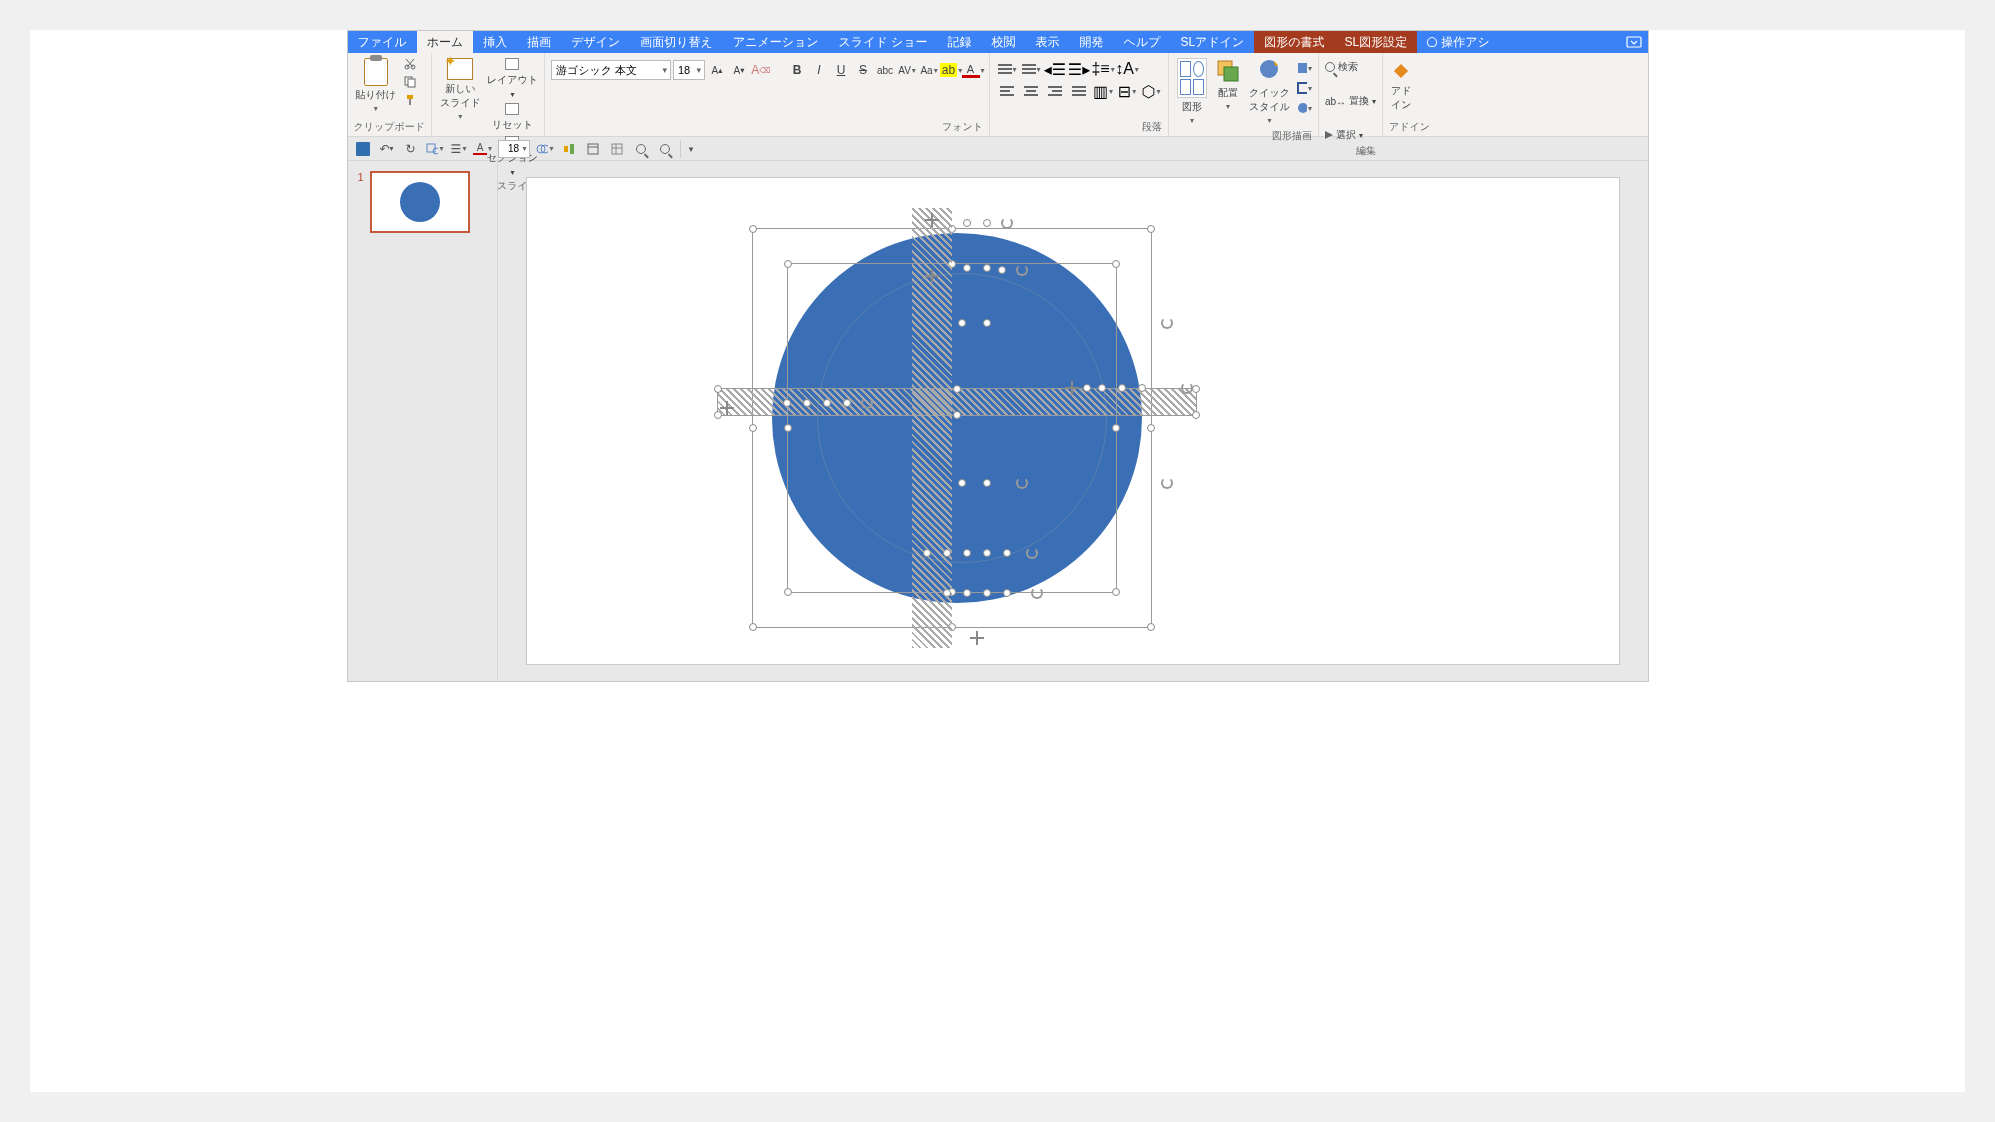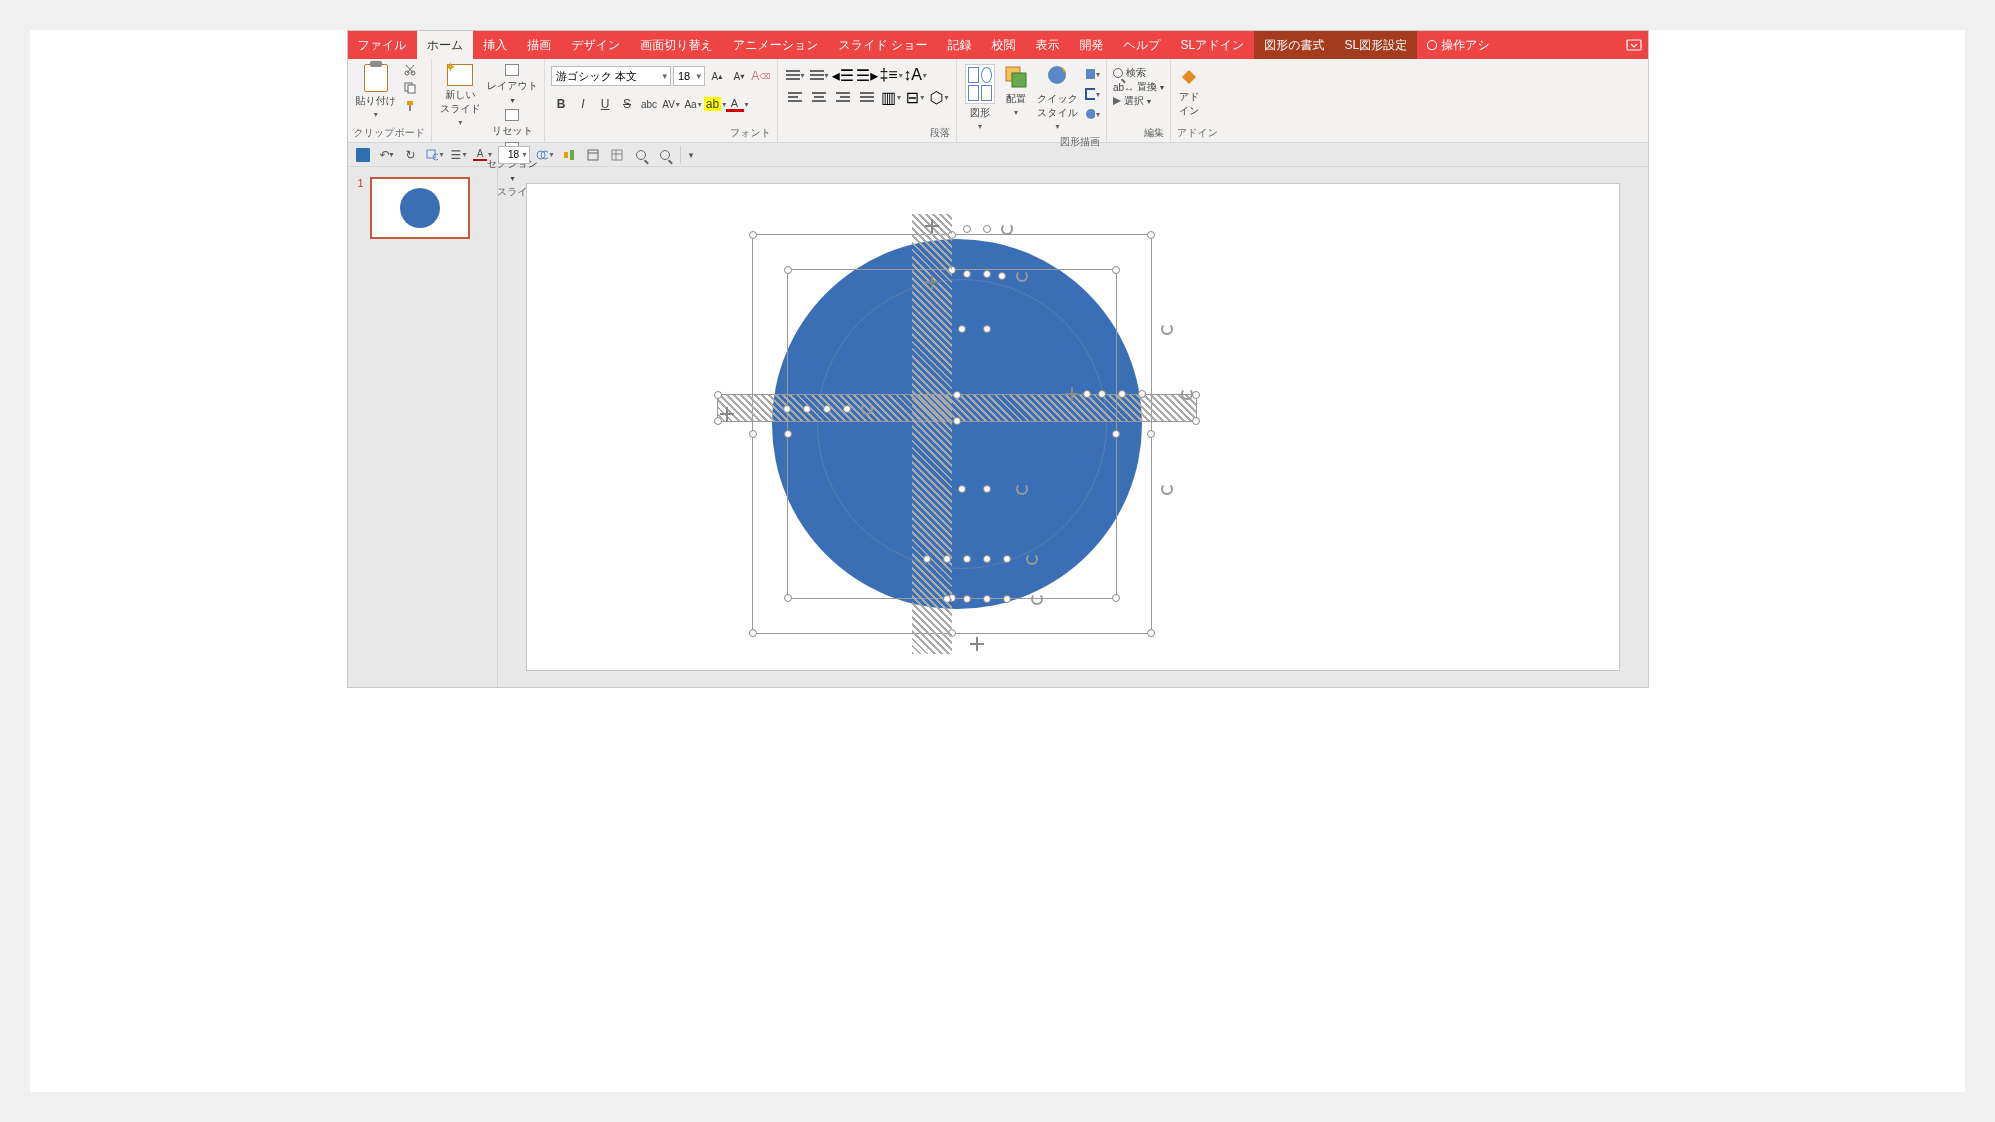--- a/index.html
+++ b/index.html
@@ -3,21 +3,21 @@
 <meta charset="utf-8">
 <style>
 * { box-sizing: border-box; margin: 0; padding: 0; }
 body { font-family: "Meiryo UI", "Yu Gothic UI", sans-serif; background: #f0f0f0; }
 
 .outer-frame { width: 1995px; height: 1122px; background: #f0f0f0; padding: 30px; }
 .white-card { width: 100%; height: 100%; background: #fff; display: flex; flex-direction: column; align-items: center; }
 .title-heading { font-size: 56px; font-weight: 700; color: #222; margin: 50px 0 35px; letter-spacing: 2px; }
 
 .ppt-wrap { width: 1302px; background: #e8e8e8; border: 1px solid #c8c8c8; }
-.ribbon-tabs { display: flex; align-items: stretch; background: #ef4444; height: 28px; font-size: 12px; color: #fff; }
+.ribbon-tabs { display: flex; align-items: stretch; background: #3b82f6; height: 22px; font-size: 12px; color: #fff; }
 .tab { padding: 0 10px; display: flex; align-items: center; cursor: pointer; white-space: nowrap; }
 .tab.active { background: #f3f2f1; color: #333; }
 .tab.ctx { background: #a43a1e; }
 .tab.tell { flex: 0 0 auto; }
 .bulb-icon { display: inline-block; width: 10px; height: 10px; border: 1px solid #fff; border-radius: 50% 50% 40% 40%; margin-right: 4px; }
 .share { margin-left: auto; width: 28px; display: flex; align-items: center; justify-content: center; }
 
 .ribbon-body { background: #f3f2f1; border-bottom: 1px solid #d6d6d6; display: flex; height: 84px; }
 .rgroup { border-right: 1px solid #dcdcdc; display: flex; flex-direction: column; padding: 3px 6px 0; }
 .rgroup-content { flex: 1; display: flex; align-items: flex-start; gap: 4px; }
@@ -183,21 +183,21 @@
                   <span class="mini-icon-box"></span>
                   <span>セクション</span>
                   <span style="font-size:8px">▾</span>
                 </div>
             </div>
           </div>
           <div class="rgroup-label">スライド</div>
         </div>
 
         <div class="rgroup">
-          <div class="rgroup-content" style="flex-direction:column;gap:4px">
+          <div class="rgroup-content" style="flex-direction:row;gap:16px">
             <div class="fmt-row">
               <div class="font-combo font-name">游ゴシック 本文</div>
               <div class="font-combo font-size">18</div>
               <div class="fmt-btn small">A<sup>▴</sup></div>
               <div class="fmt-btn small">A<sup>▾</sup></div>
               <div class="fmt-btn" style="color:#c77">A<span style="font-size:8px">⌫</span></div>
             </div>
             <div class="fmt-row">
               <div class="fmt-btn" style="font-weight:700">B</div>
               <div class="fmt-btn" style="font-style:italic">I</div>
@@ -325,21 +325,21 @@
                   <svg width="14" height="14">
                     <circle cx="7" cy="7" r="5" fill="#5b87c7"></circle>
                   </svg>
                 </div>
             </div>
           </div>
           <div class="rgroup-label">図形描画</div>
         </div>
 
         <div class="rgroup">
-          <div class="rgroup-content" style="flex-direction:column;gap:0;padding-top:4px">
+          <div class="rgroup-content" style="flex-direction:column;gap:20px;padding-top:4px">
             <div class="edit-row">
                 <span class="mag-icon"></span>
                 <span>検索</span>
               </div>
             <div class="edit-row">
                 <span style="font-size:10px">ab↔</span>
                 <span>置換</span>
                 <span style="font-size:8px">▾</span>
               </div>
             <div class="edit-row">

